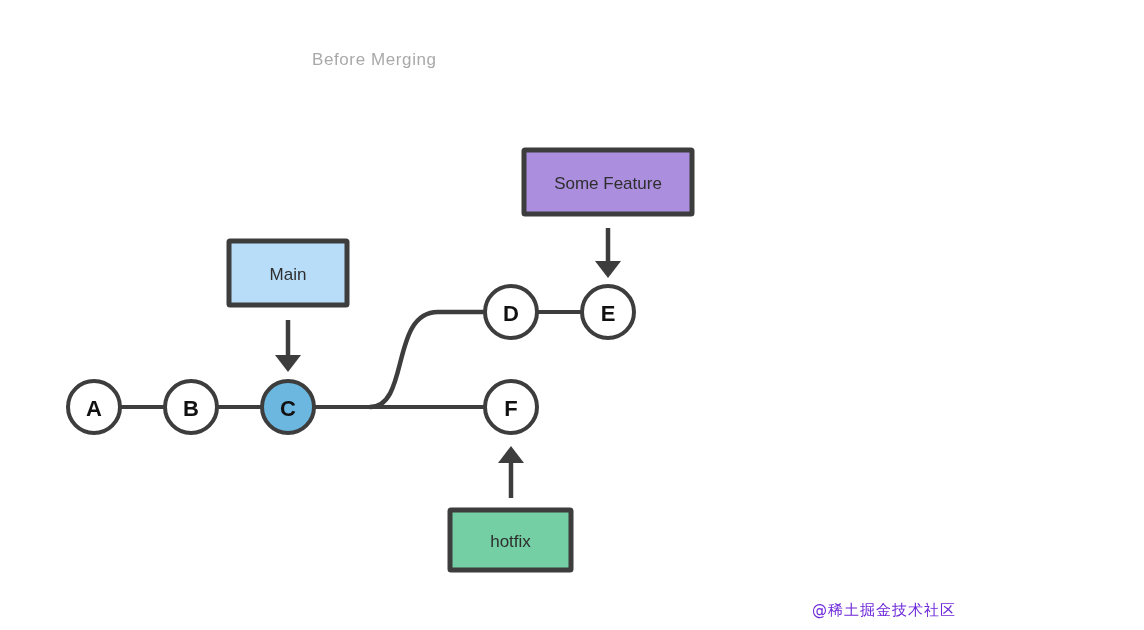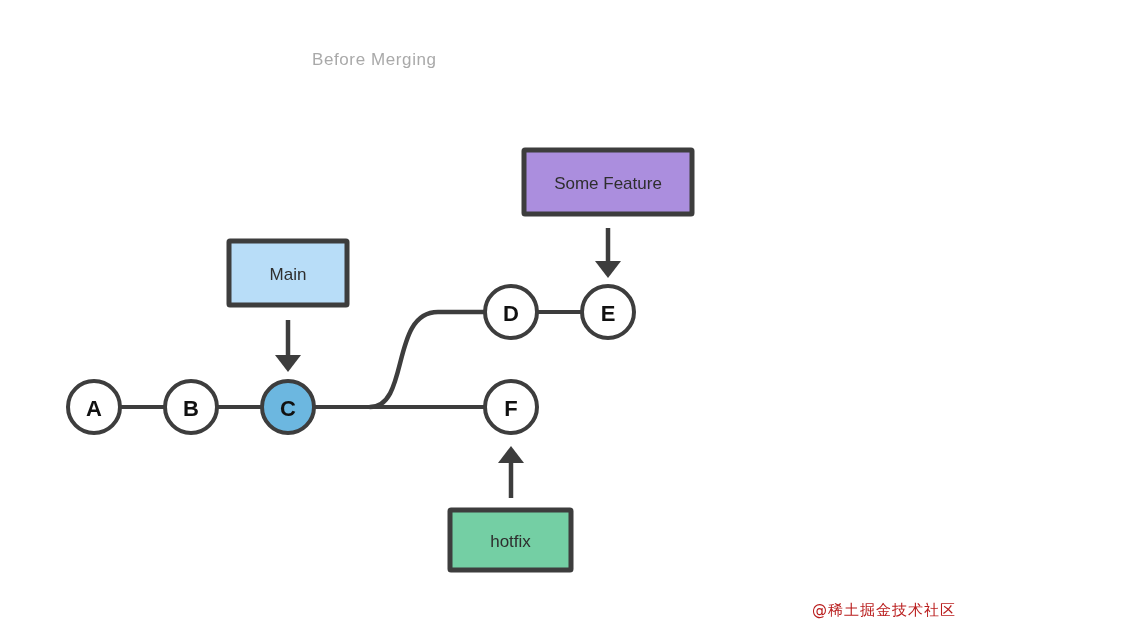--- a/index.html
+++ b/index.html
@@ -35,21 +35,21 @@
     letter-spacing: 0.6px;
     color: #a9a9a9;
     font-family: "Liberation Sans", "DejaVu Sans", sans-serif;
     white-space: nowrap;
   }
   .watermark {
     position: absolute;
     right: 18px;
     bottom: 10px;
     font-size: 15px;
-    color: #b91c1c;
+    color: #6d28d9;
     letter-spacing: 1px;
     font-family: "DejaVu Sans", sans-serif;
     white-space: nowrap;
   }
   .node-label {
     font-family: "Liberation Sans", "DejaVu Sans", sans-serif;
     font-size: 22px;
     font-weight: bold;
     fill: #111111;
     text-anchor: middle;

